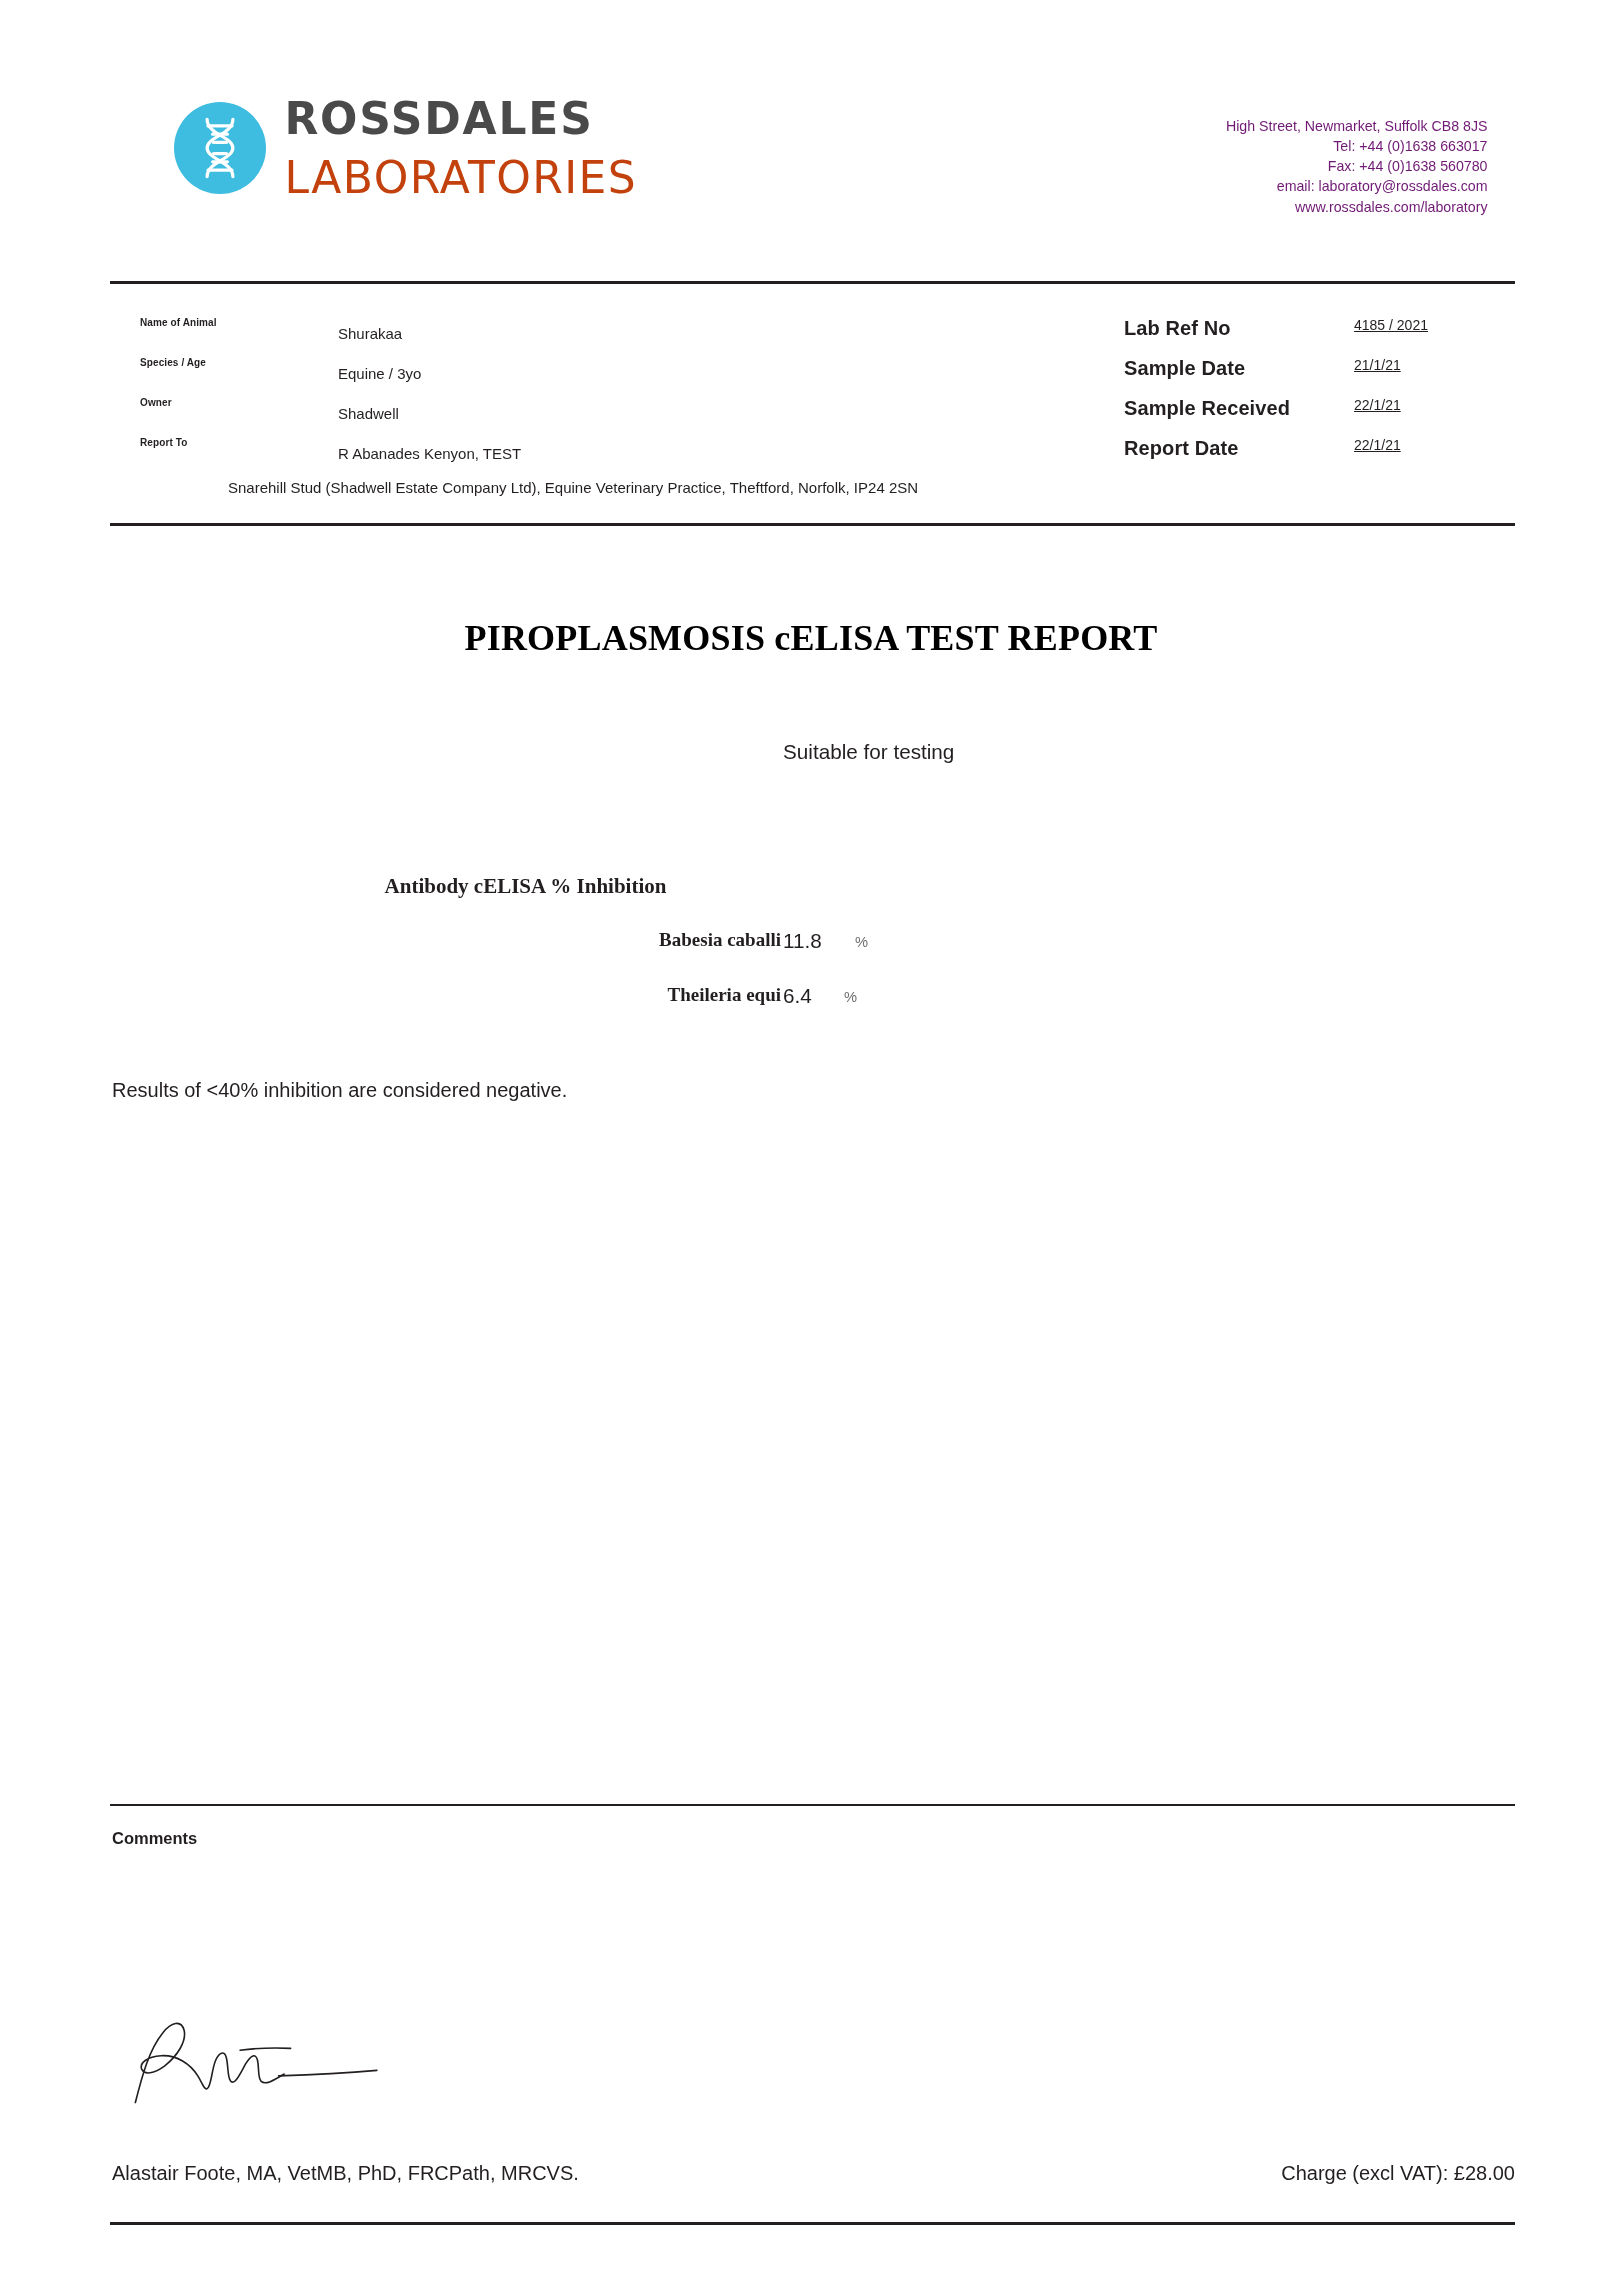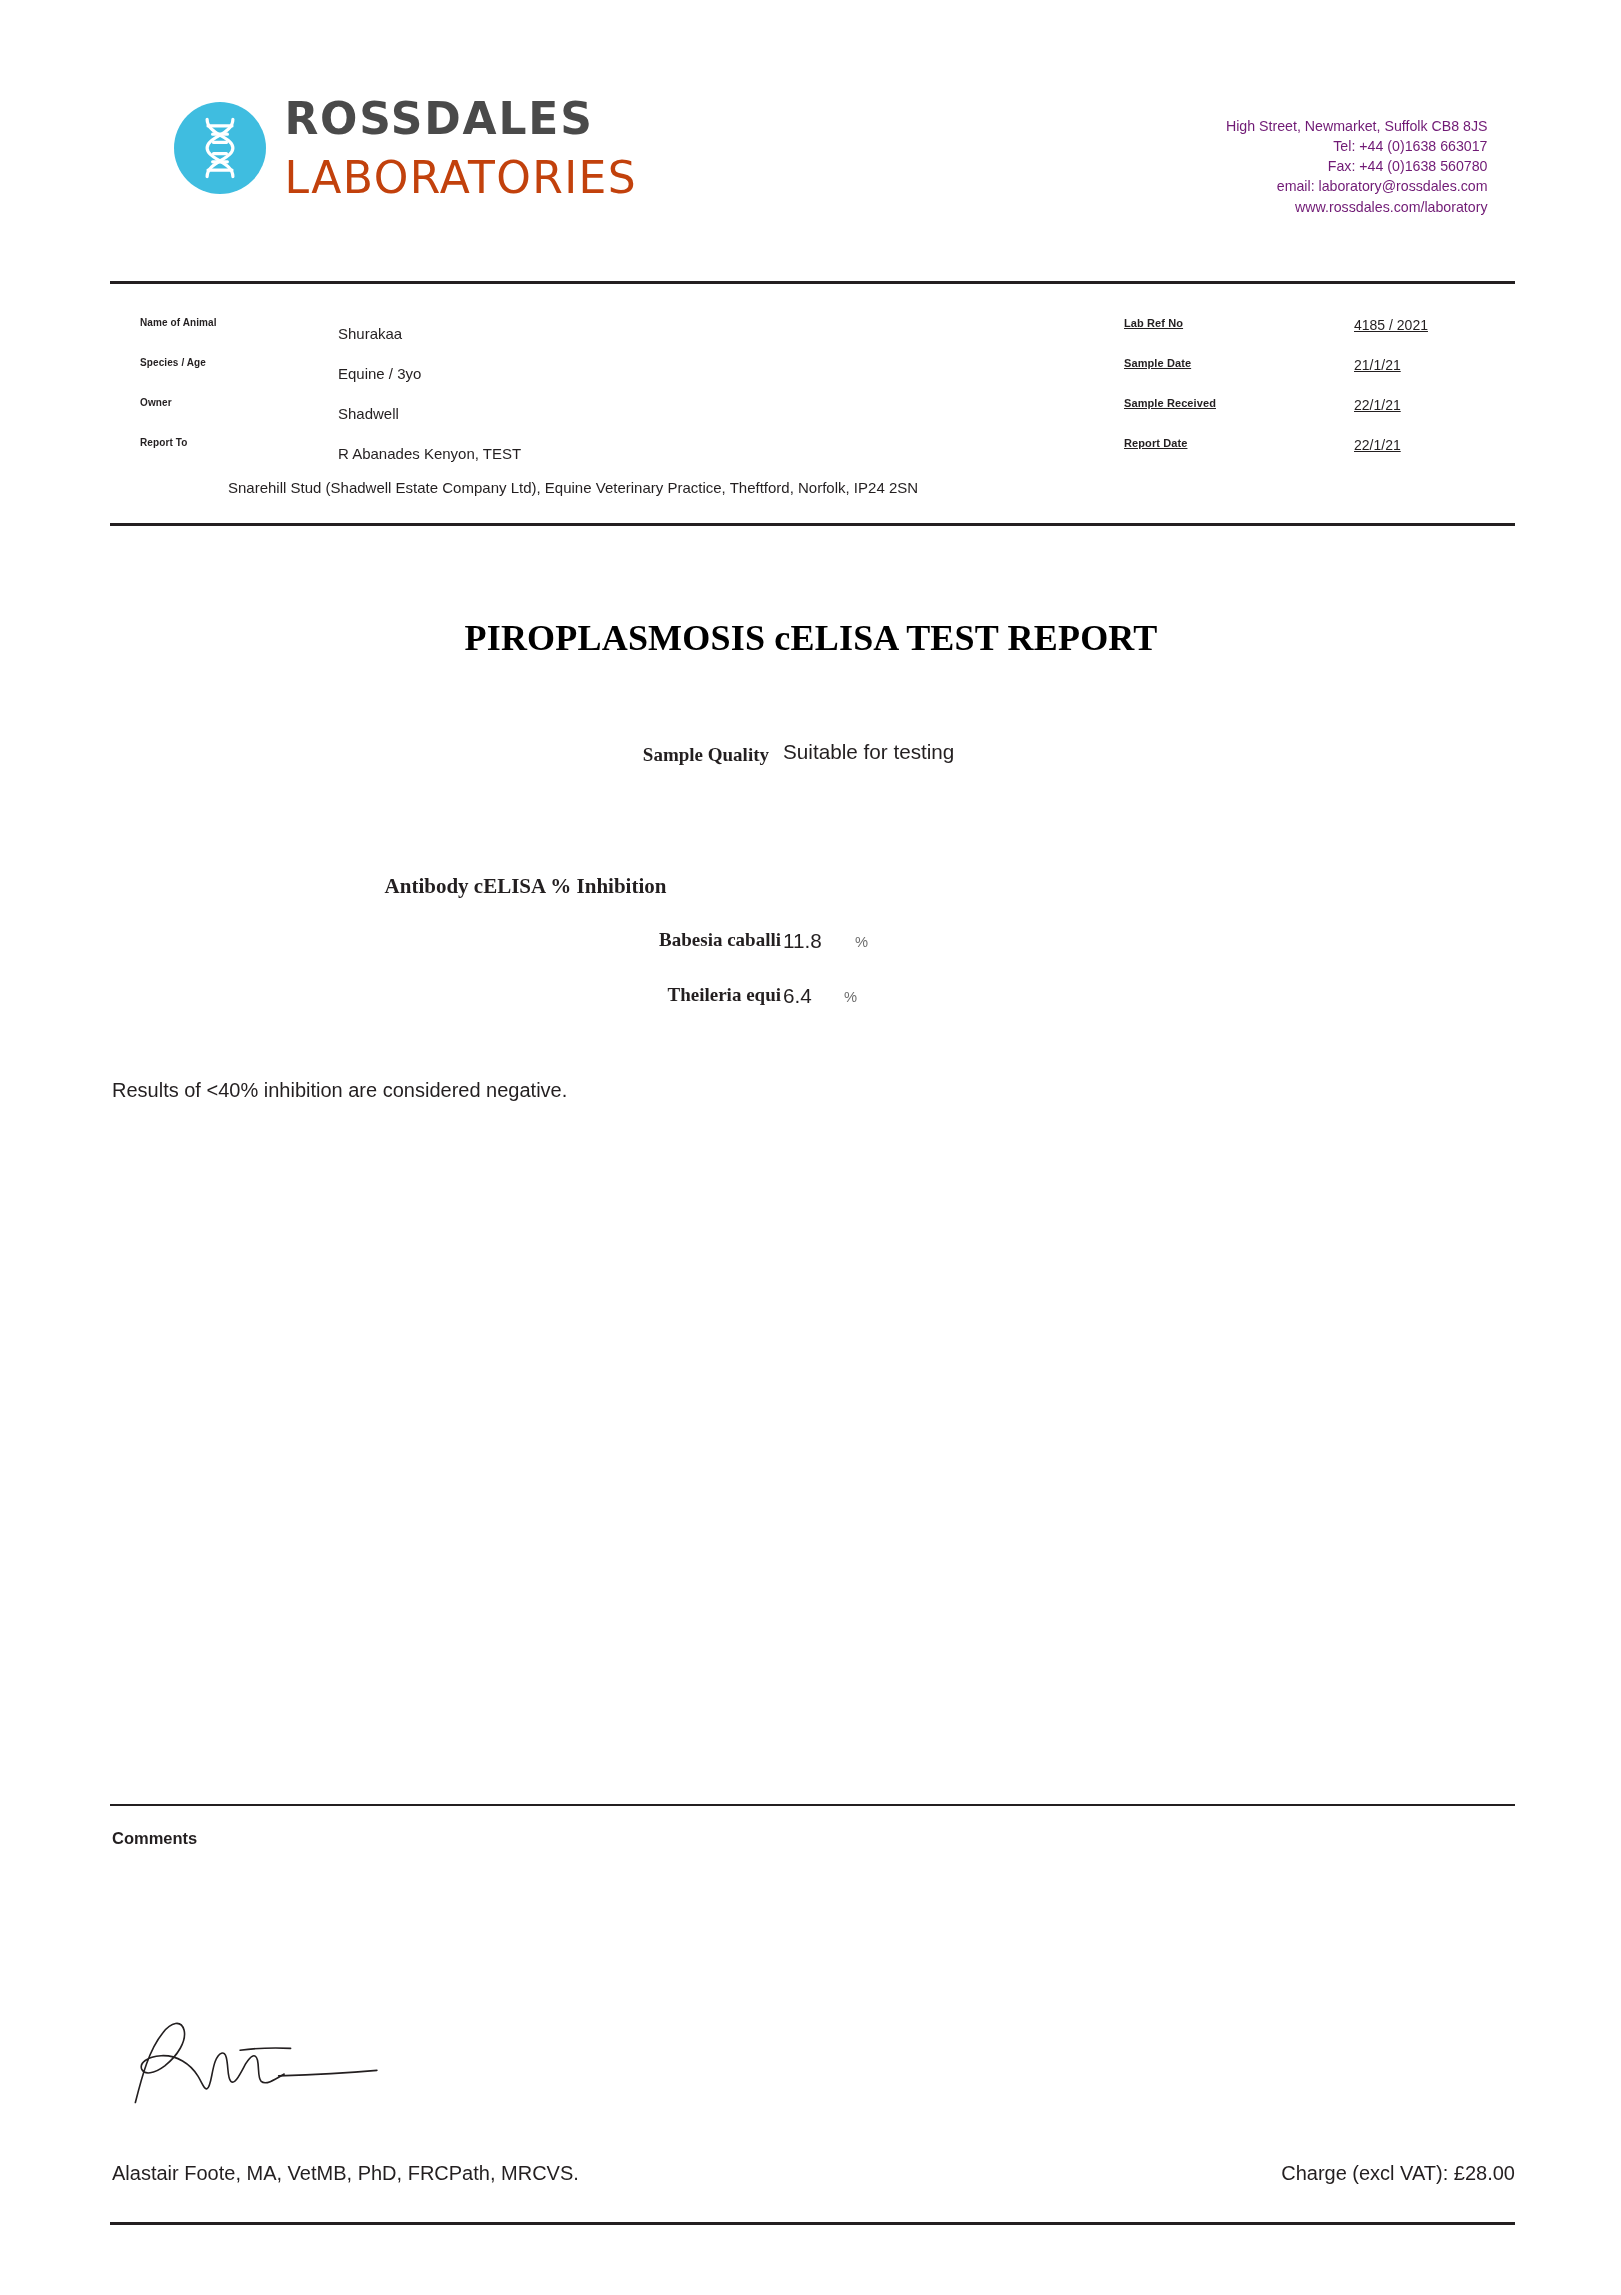--- a/index.html
+++ b/index.html
@@ -113,23 +113,22 @@
     left: 228px;
     top: 8px;
     font-size: 15px;
     color: #231f20;
   }
   .det-label-r {
     position: absolute;
     left: 1014px;
     top: 0;
     font-weight: bold;
-    font-size: 11px;
+    font-size: 20px;
     letter-spacing: 0.1px;
-    text-decoration: underline;
   }
   .det-value-r {
     position: absolute;
     left: 1244px;
     top: 0;
     font-size: 14px;
     text-decoration: underline;
   }
   .det-address {
     position: absolute;
@@ -310,21 +309,20 @@
       <div class="det-value-r">22/1/21</div>
     </div>
   </div>
 
   <div class="det-address">Snarehill Stud (Shadwell Estate Company Ltd), Equine Veterinary Practice, Theftford, Norfolk, IP24 2SN</div>
 
   <div class="rule thick" style="top:523px;"></div>
 
   <div class="report-title">PIROPLASMOSIS cELISA TEST REPORT</div>
 
-  <div class="sq-label">Sample Quality</div>
   <div class="sq-value">Suitable for testing</div>
 
   <div class="ab-heading">Antibody cELISA % Inhibition</div>
 
   <div class="res-row" style="top:929px;">
     <div class="res-label">Babesia caballi</div>
     <div class="res-value">11.8</div>
     <div class="res-unit" style="left:855px; top:4.6px;">%</div>
   </div>
 

